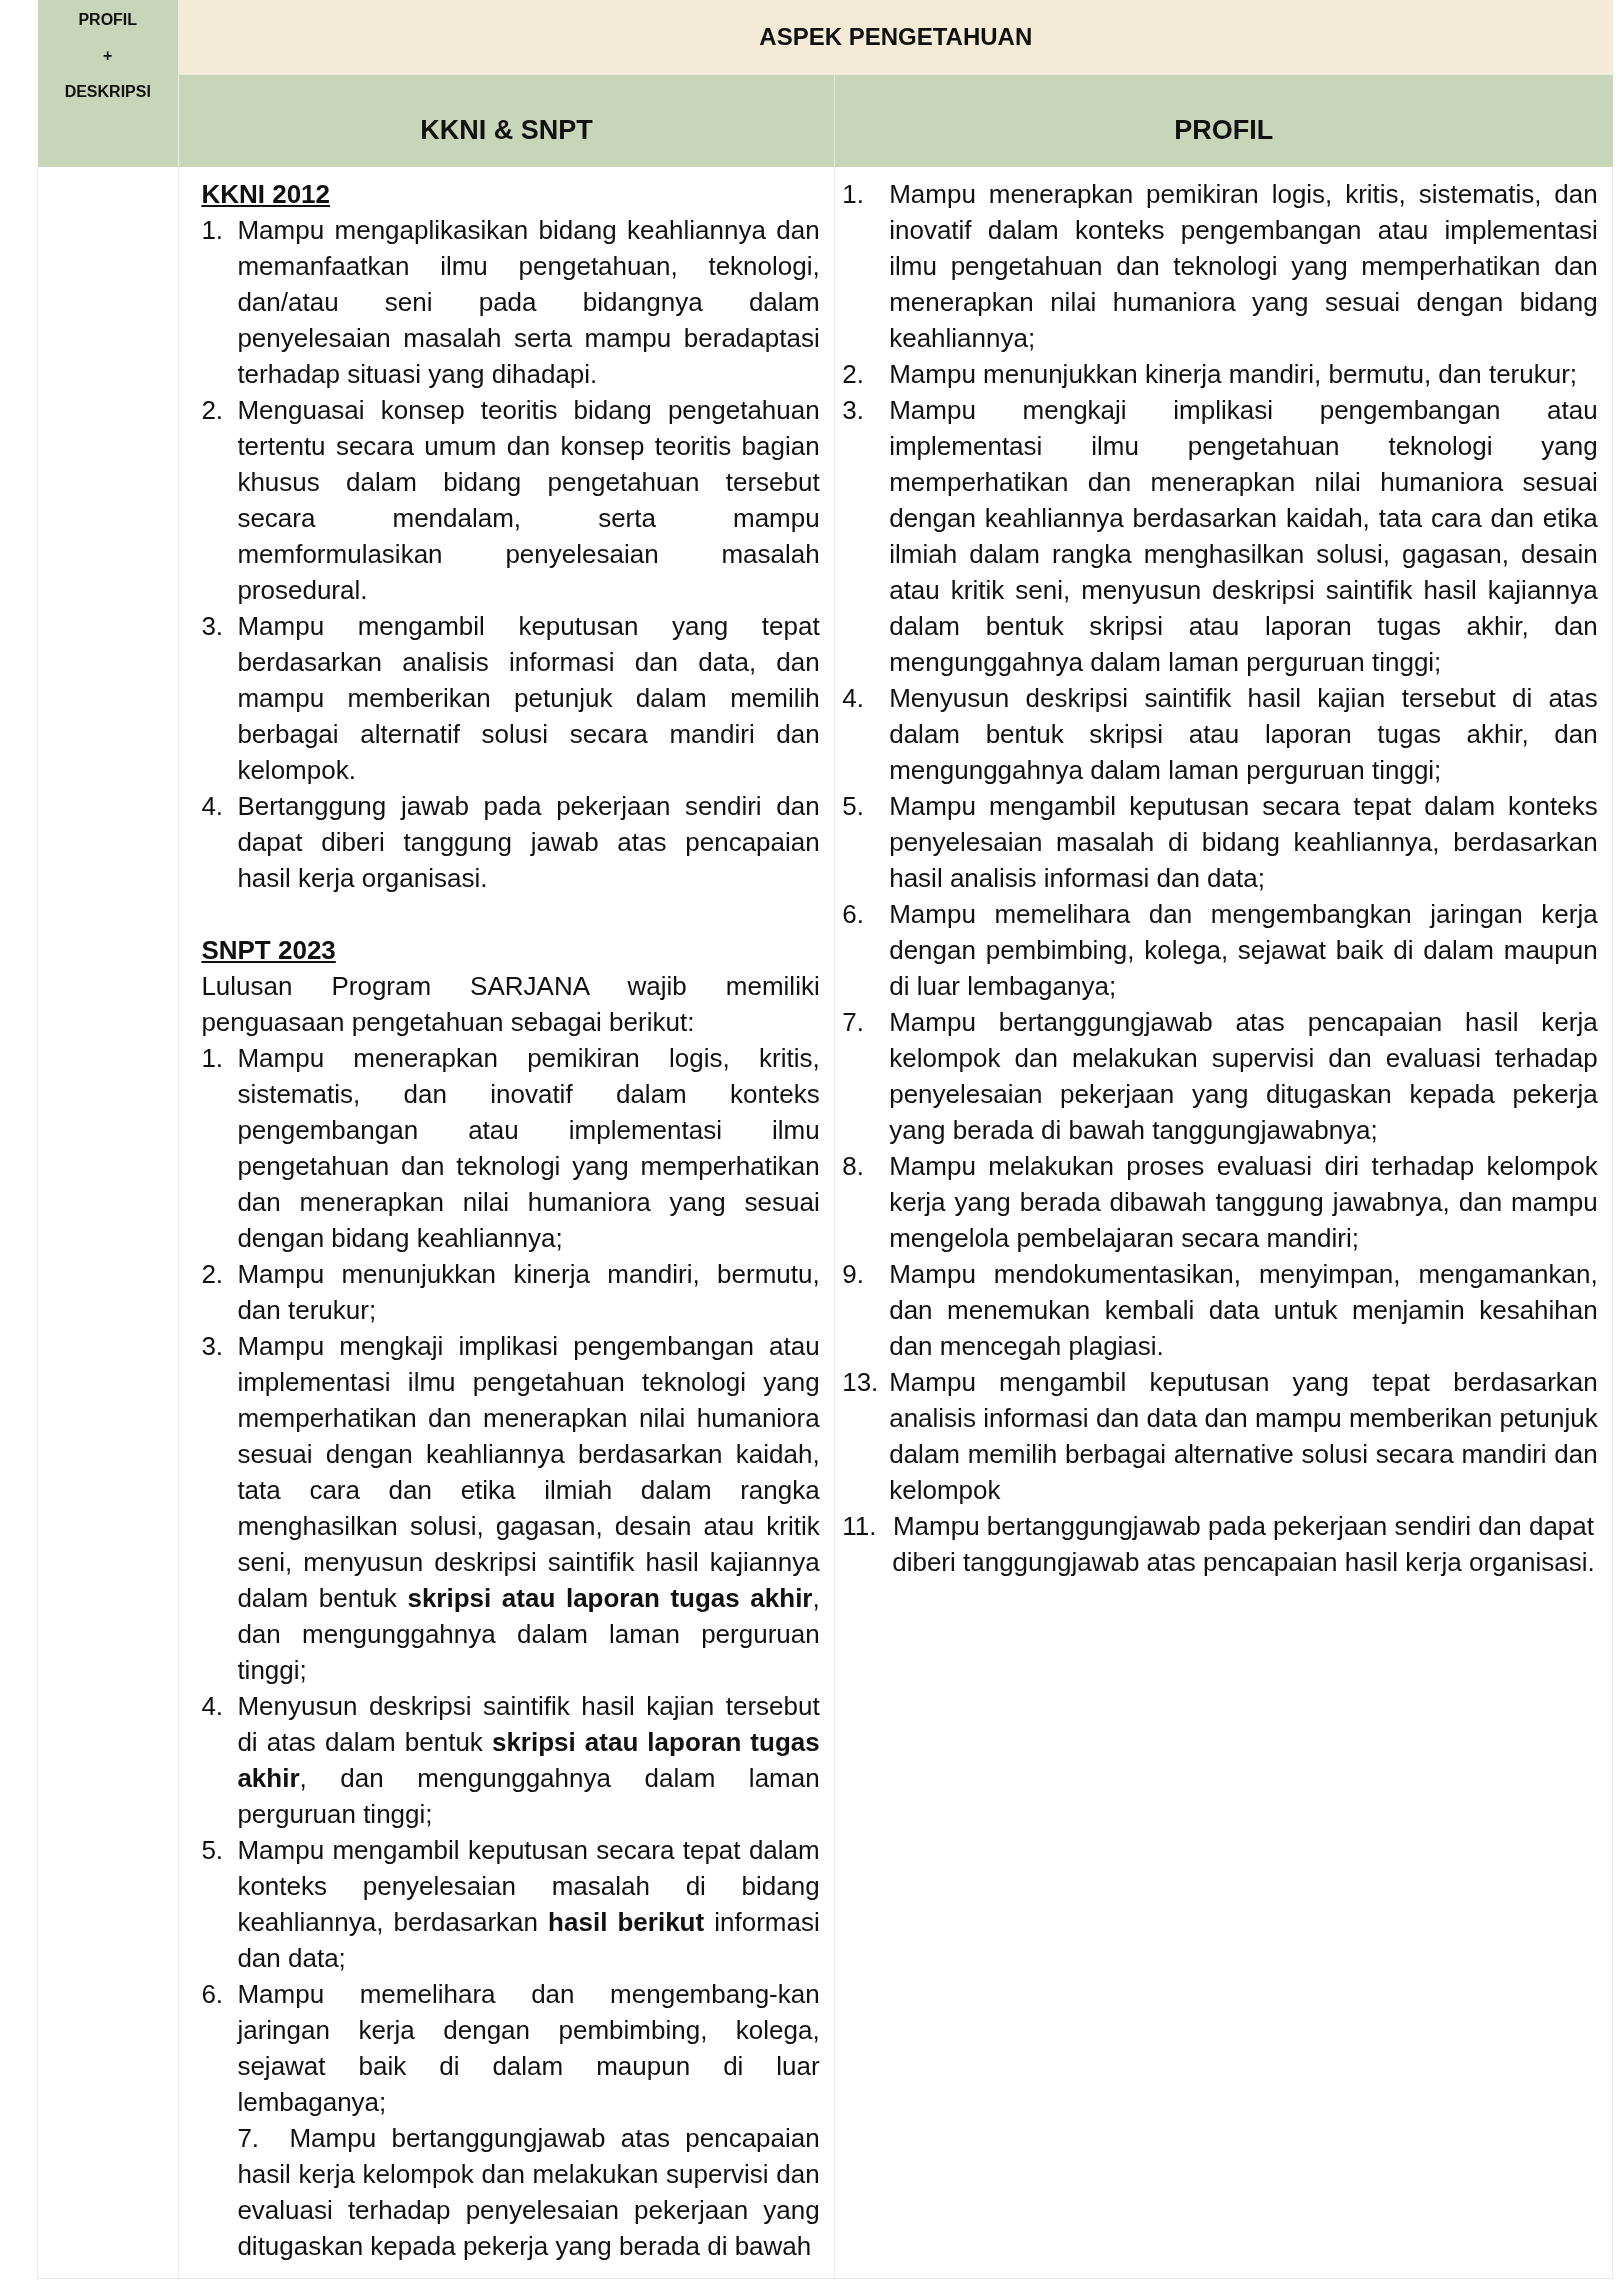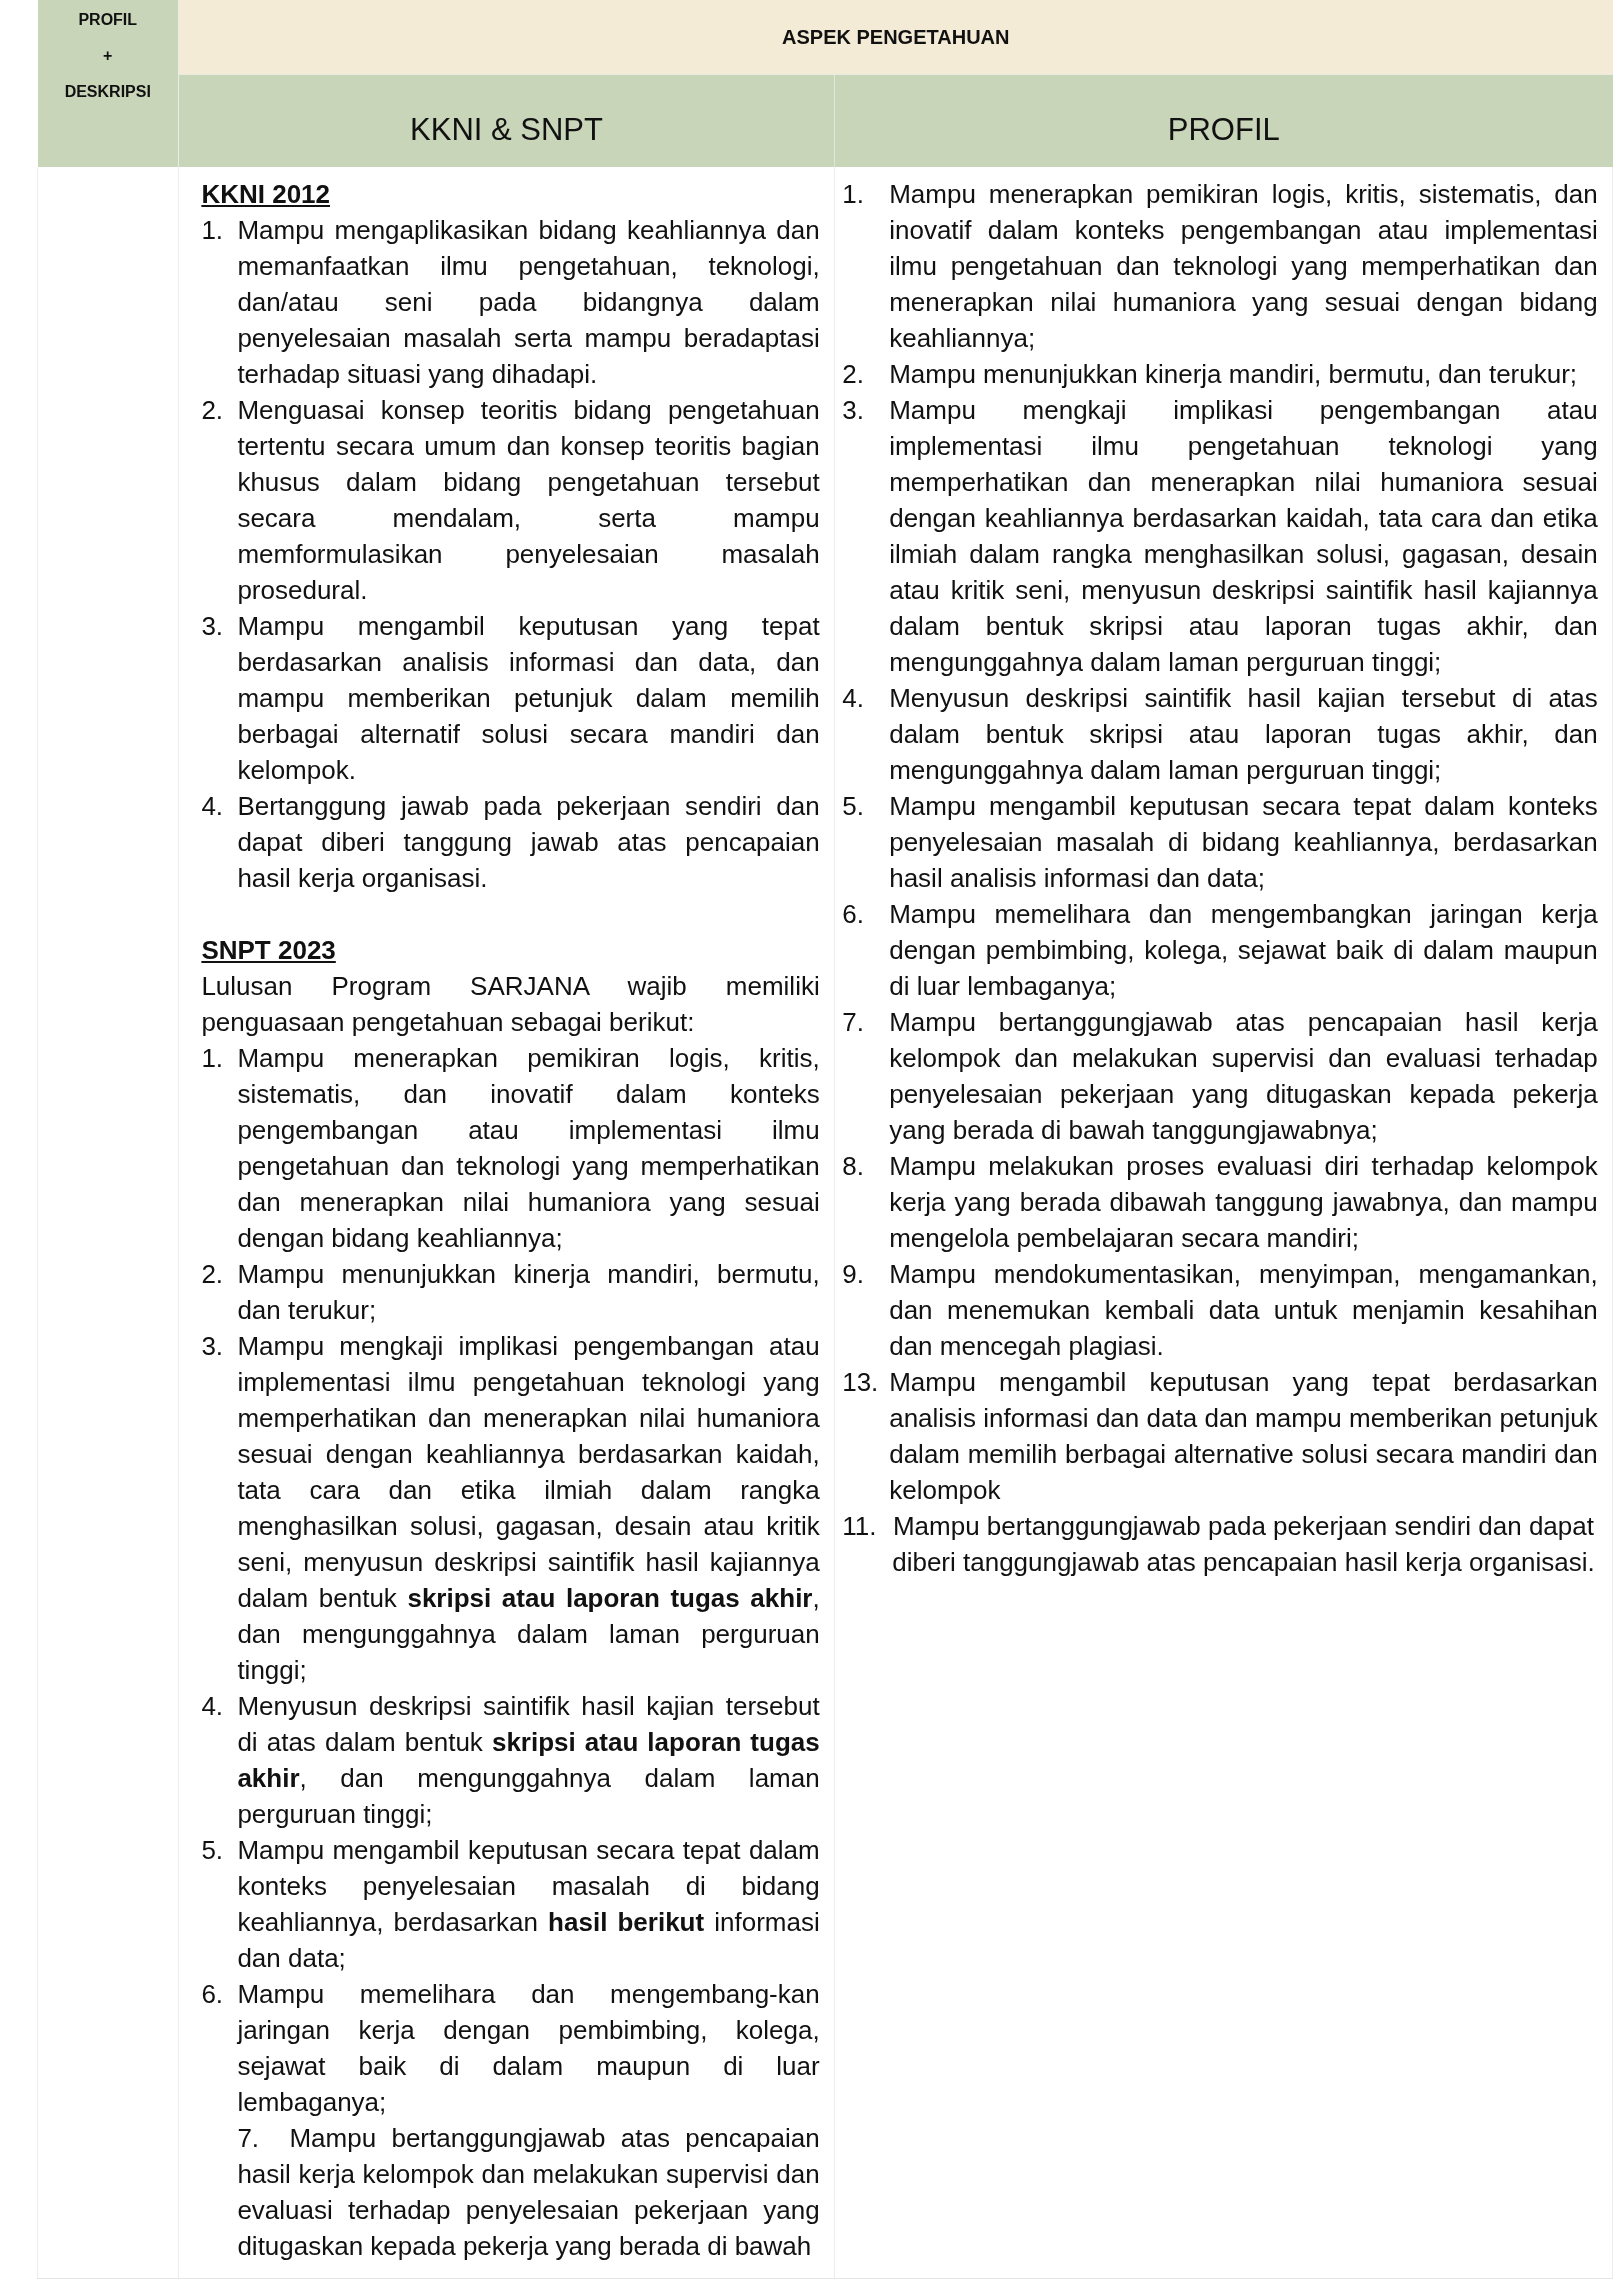--- a/index.html
+++ b/index.html
@@ -6,23 +6,23 @@
   body { width: 1623px; height: 2293px; overflow: hidden; position: relative;
          font-family: "Liberation Sans", sans-serif; color: #111; }
   .tbl { position: absolute; left: 37px; top: 0; width: 1575px; height: 2279px;
          border-collapse: collapse; table-layout: fixed; }
   .tbl td, .tbl th { padding: 0; vertical-align: top; }
   .c1 { width: 141px; } .c2 { width: 656px; } .c3 { width: 778px; }
   .h-profil { background: #c9d5b9; text-align: center; font-weight: bold;
               font-size: 16px; line-height: 36px; padding-top: 1.8px !important;
               border-right: 1.8px solid #e9eee3; }
   .h-aspek { background: #f4ebd6; height: 74px; text-align: center; vertical-align: middle !important;
-             font-weight: bold; font-size: 20px; border-bottom: 1.8px solid #e6ebe0; }
+             font-weight: bold; font-size: 24px; border-bottom: 1.8px solid #e6ebe0; }
   .h-sub { background: #c9d5b9; height: 74px; vertical-align: middle !important;
-           font-weight: normal; font-size: 31px; padding-top: 18px !important; }
+           font-weight: bold; font-size: 27px; padding-top: 18px !important; }
   .h-sub.left { border-right: 1.8px solid #e0e6d8; }
   .body-row td { border-right: 0.9px solid #ececec; border-bottom: 0.9px solid #e5e5e5; }
   .body-row td.cfirst { border-left: 0.9px solid #ececec; }
   .cell { font-size: 26px; line-height: 36px; text-align: justify; }
   .cell-l { padding: 9px 14.3px 0 22.4px !important; }
   .cell-r { padding: 9px 14.3px 0 7.2px !important; }
   .sec-title { font-weight: bold; text-decoration: underline; text-align: left; }
   .intro { margin: 0; }
   .spacer { height: 36px; }
   ol.lst { margin: 0; padding: 0; list-style: none; }

